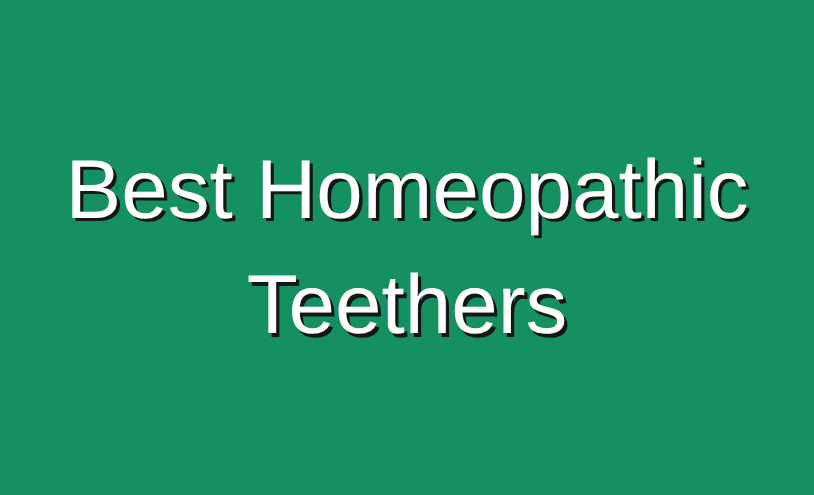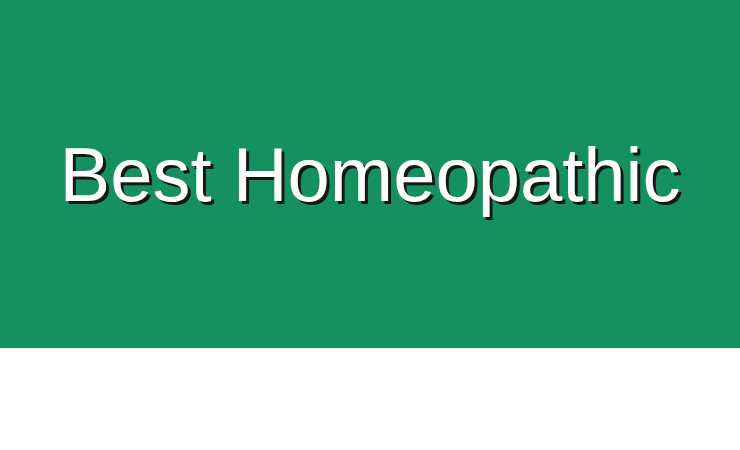--- a/index.html
+++ b/index.html
@@ -10,21 +10,21 @@
   body {
     width: 740px;
     height: 450px;
     overflow: hidden;
     font-family: "Liberation Sans", sans-serif;
   }
 
   .banner {
     position: relative;
     width: 740px;
-    height: 348px;
+    height: 450px;
     box-sizing: border-box;
     background-color: #159060;
     display: flex;
     align-items: center;
     justify-content: center;
     overflow: hidden;
   }
 
   .title-block {
     width: 100%;
@@ -51,16 +51,17 @@
   }
 </style>
 </head>
 <body>
 
 <div class="banner" style="background-color: rgb(21, 144, 96);">
 
   <div class="title-block">
     <h1 class="banner-title" style="color: rgb(255, 255, 255); text-shadow: rgb(22, 22, 22) 3px 3px 0px;">
       <span class="line">Best Homeopathic</span>
+      <span class="line">Teethers</span>
     </h1>
   </div>
 
 </div>
 
 </body></html>

